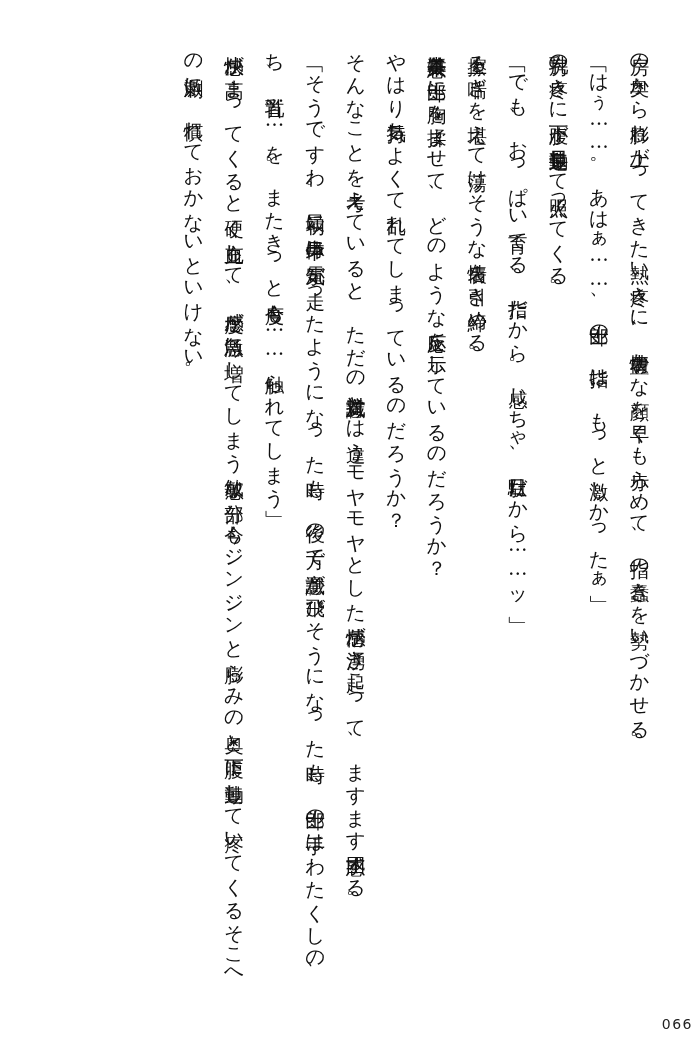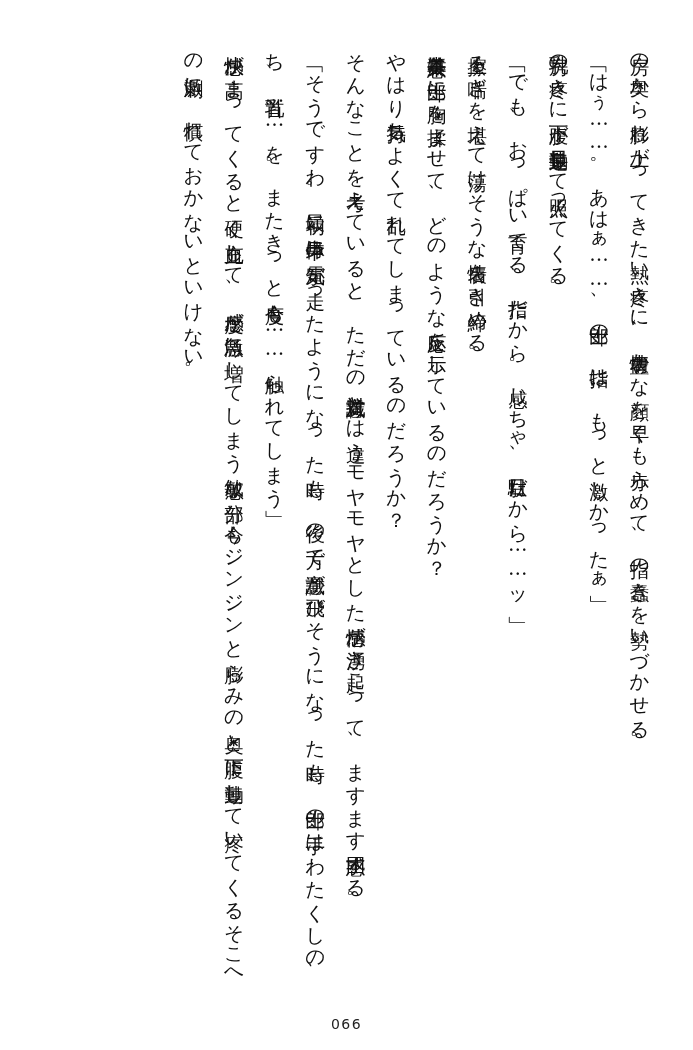--- a/index.html
+++ b/index.html
@@ -44,21 +44,21 @@
     text-indent: 1em;
   }
   #text-block p.noindent {
     text-indent: 0;
   }
   #page-number {
     position: absolute;
     bottom: 18px;
     left: 0;
     width: 693px;
-    text-align: center;
+    text-align: right;
     font-size: 14px;
     letter-spacing: 1.5px;
     color: #222222;
     font-family: "DejaVu Sans", "Liberation Sans", sans-serif;
   }
 </style>
 </head>
 <body>
 
 <div id="page">

